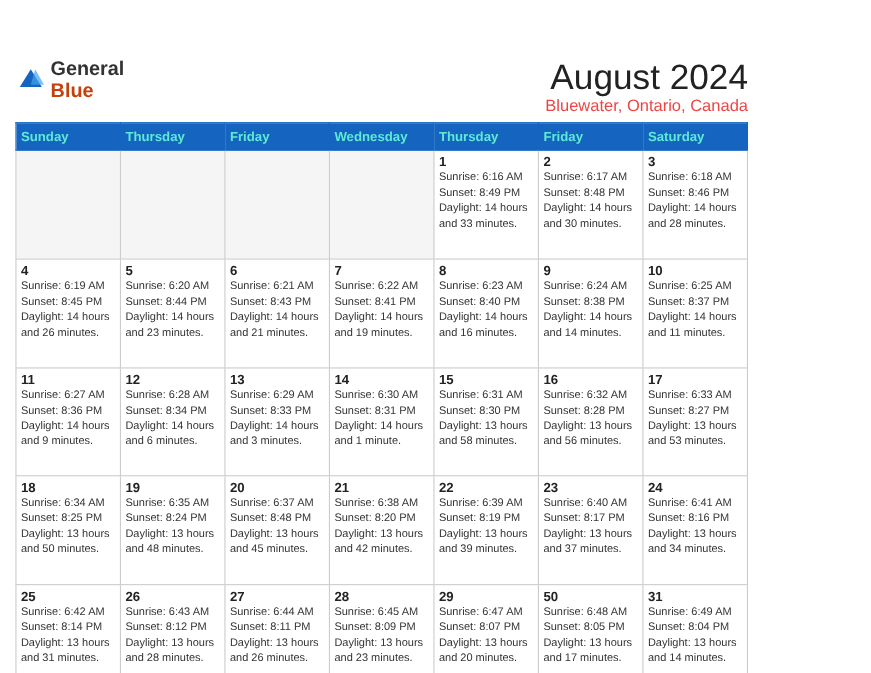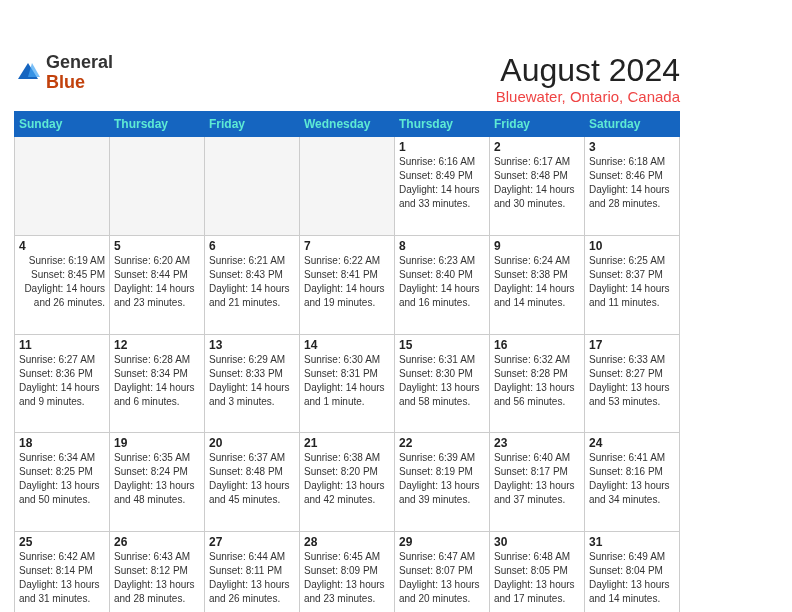--- a/index.html
+++ b/index.html
@@ -166,21 +166,21 @@
             <span class="day-num">3</span>
             <div class="day-info" style="white-space: pre-line;">Sunrise: 6:18 AM
 Sunset: 8:46 PM
 Daylight: 14 hours
 and 28 minutes.</div>
           </td>
         </tr>
         <tr>
           <td>
             <span class="day-num">4</span>
-            <div class="day-info" style="white-space: pre-line; text-align: right;">Sunrise: 6:19 AM
+            <div class="day-info" style="white-space: pre-line;">Sunrise: 6:19 AM
 Sunset: 8:45 PM
 Daylight: 14 hours
 and 26 minutes.</div>
           </td>
           <td>
             <span class="day-num">5</span>
             <div class="day-info" style="white-space: pre-line;">Sunrise: 6:20 AM
 Sunset: 8:44 PM
 Daylight: 14 hours
 and 23 minutes.</div>
@@ -353,21 +353,21 @@
 and 23 minutes.</div>
           </td>
           <td>
             <span class="day-num">29</span>
             <div class="day-info" style="white-space: pre-line;">Sunrise: 6:47 AM
 Sunset: 8:07 PM
 Daylight: 13 hours
 and 20 minutes.</div>
           </td>
           <td>
-            <span class="day-num">30</span>
+            <span class="day-num">50</span>
             <div class="day-info" style="white-space: pre-line;">Sunrise: 6:48 AM
 Sunset: 8:05 PM
 Daylight: 13 hours
 and 17 minutes.</div>
           </td>
           <td>
             <span class="day-num">31</span>
             <div class="day-info" style="white-space: pre-line;">Sunrise: 6:49 AM
 Sunset: 8:04 PM
 Daylight: 13 hours

